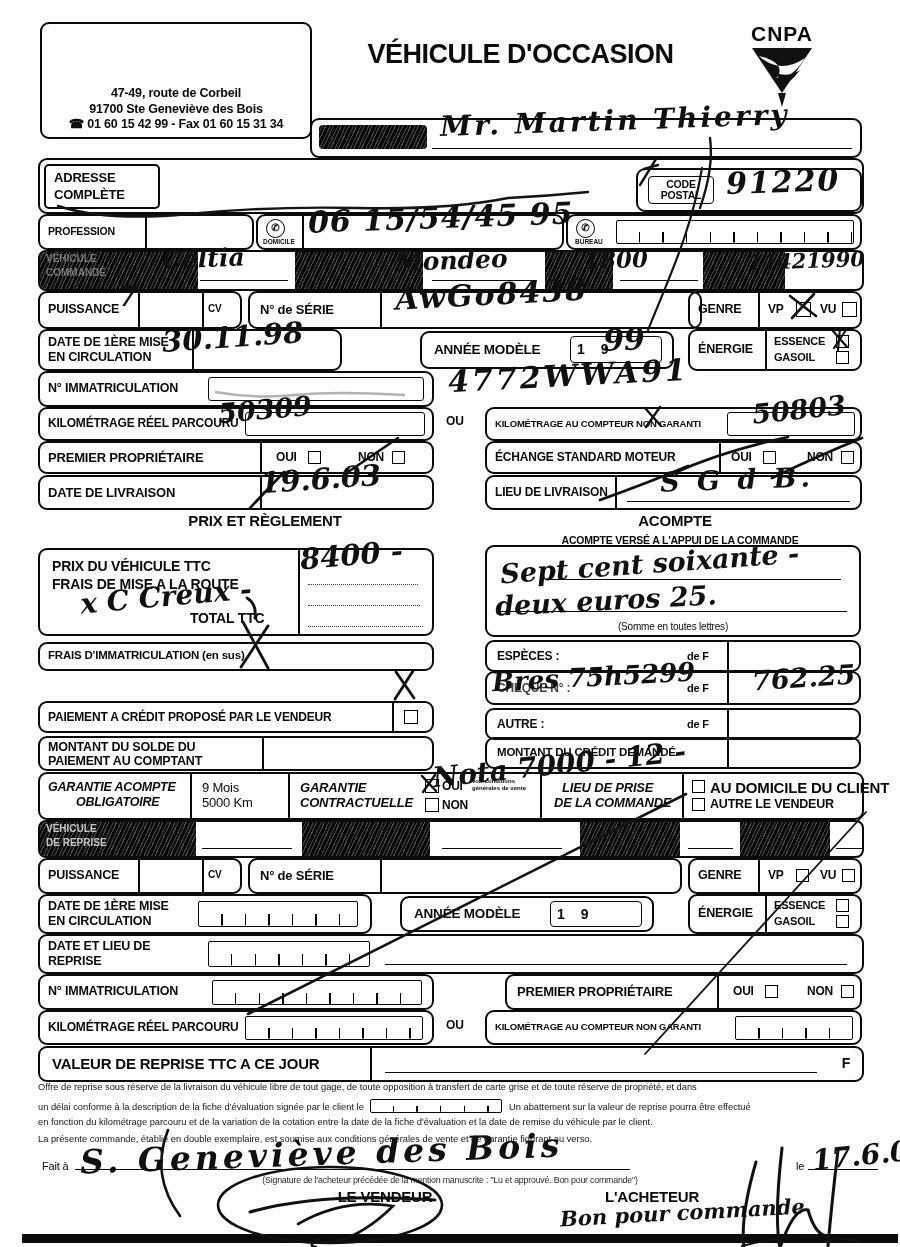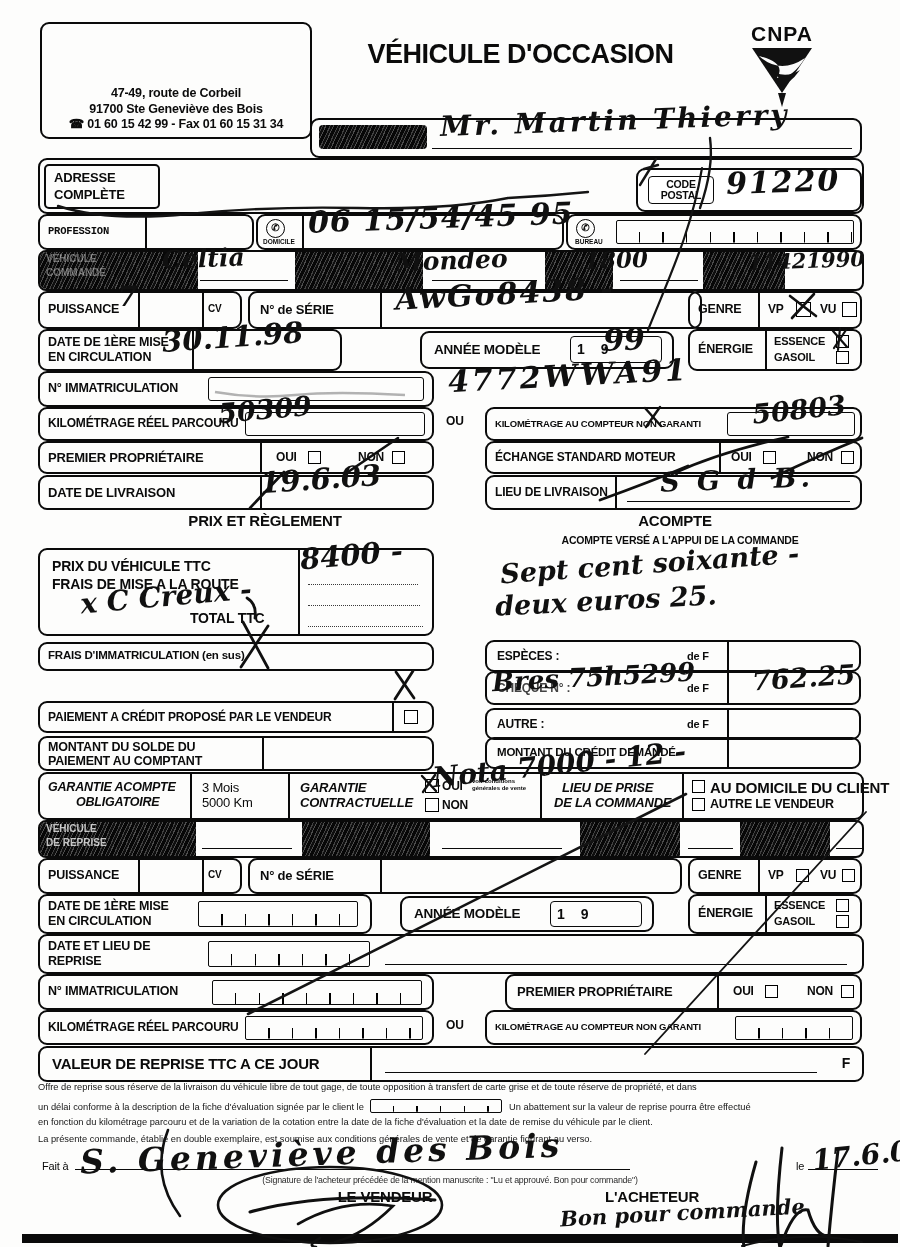--- a/index.html
+++ b/index.html
@@ -66,21 +66,21 @@
     </div>
   </div>
   <div class="box" style="left:636px;top:168px;width:222px;height:40px;background:#fff;z-index:5;">
     <div class="box" style="left:10px;top:6px;width:64px;height:26px;border-radius:4px;border-width:1.8px;">
       <div class="lbl ctr" style="left:0;right:0;top:1px;font-size:10.5px;">CODE</div>
       <div class="lbl ctr" style="left:0;right:0;top:12px;font-size:10.5px;">POSTAL</div>
     </div>
     <div class="hw" style="left:88px;top:-6px;font-size:30px;letter-spacing:2px;">91220</div>
   </div>
 
-  <div class="box" style="left:38px;top:214px;width:212px;height:32px;font-family:Liberation Mono, monospace;">
+  <div class="box" style="left:38px;top:214px;width:212px;height:32px;">
     <div class="lbl" style="left:8px;top:9px;font-size:10.5px;">PROFESSION</div>
     <div class="vline" style="left:105px;"></div>
   </div>
   <div class="box" style="left:256px;top:214px;width:304px;height:32px;">
     <div class="phicon" style="left:8px;top:3px;"><span>✆</span></div>
     <div class="tiny" style="left:5px;top:22px;">DOMICILE</div>
     <div class="vline" style="left:44px;"></div>
   </div>
   <div class="hw" style="left:308px;top:200px;font-size:30px;letter-spacing:1px;">06 15/54/45 95</div>
   <div class="box" style="left:566px;top:214px;width:292px;height:32px;">
@@ -205,20 +205,25 @@
     <div class="lbl" style="left:12px;top:8px;font-size:14px;">PRIX DU VÉHICULE TTC</div>
     <div class="lbl" style="left:12px;top:26px;font-size:14px;">FRAIS DE MISE A LA ROUTE</div>
     <div class="lbl" style="left:150px;top:60px;font-size:14px;">TOTAL TTC</div>
     <div class="dotline" style="left:268px;width:110px;top:34px;"></div>
     <div class="dotline" style="left:268px;width:112px;top:55px;"></div>
     <div class="dotline" style="left:268px;width:115px;top:76px;"></div>
   </div>
   <div class="hw" style="left:80px;top:580px;font-size:28px;transform:rotate(-5deg);">x C Creux -</div>
   <div class="hw" style="left:300px;top:538px;font-size:29px;transform:rotate(-5deg);">8400 -</div>
 
+  <div class="box" style="left:485px;top:545px;width:372px;height:88px;">
+    <div class="line" style="left:60px;right:18px;top:32px;"></div>
+    <div class="line" style="left:12px;right:12px;top:64px;"></div>
+    <div class="lbl ctr" style="left:0;right:0;bottom:3px;font-size:10px;font-weight:normal;">(Somme en toutes lettres)</div>
+  </div>
   <div class="hw" style="left:500px;top:548px;font-size:27px;transform:rotate(-4deg);">Sept cent soixante -</div>
   <div class="hw" style="left:495px;top:585px;font-size:27px;transform:rotate(-3deg);">deux euros 25.</div>
 
   <div class="box" style="left:38px;top:642px;width:392px;height:25px;">
     <div class="lbl" style="left:8px;top:5px;font-size:11.5px;">FRAIS D'IMMATRICULATION (en sus)</div>
   </div>
   <div class="box" style="left:38px;top:701px;width:392px;height:28px;">
     <div class="lbl" style="left:8px;top:7px;font-size:12px;">PAIEMENT A CRÉDIT PROPOSÉ PAR LE VENDEUR</div>
     <div class="vline" style="left:352px;"></div>
     <div class="cb" style="left:364px;top:7px;width:12px;height:12px;"></div>
@@ -249,21 +254,21 @@
   <div class="box" style="left:485px;top:737px;width:372px;height:28px;">
     <div class="lbl" style="left:10px;top:7px;font-size:11.5px;">MONTANT DU CRÉDIT DEMANDÉ</div>
     <div class="vline" style="left:240px;"></div>
   </div>
   <div class="hw" style="left:432px;top:748px;font-size:28px;transform:rotate(-6deg);">Nota 7000 - 12 -</div>
 
   <div class="box" style="left:38px;top:772px;width:822px;height:44px;">
     <div class="lbl ital" style="left:8px;top:6px;font-size:12.5px;">GARANTIE ACOMPTE</div>
     <div class="lbl ital" style="left:8px;top:21px;font-size:12.5px;margin-left:28px;">OBLIGATOIRE</div>
     <div class="vline" style="left:150px;"></div>
-    <div class="lbl" style="left:162px;top:6px;font-size:13px;font-weight:normal;">3 Mois</div>
+    <div class="lbl" style="left:162px;top:6px;font-size:13px;font-weight:normal;">9 Mois</div>
     <div class="lbl" style="left:162px;top:21px;font-size:13px;font-weight:normal;">5000 Km</div>
     <div class="vline" style="left:248px;"></div>
     <div class="lbl ital" style="left:260px;top:6px;font-size:13px;">GARANTIE</div>
     <div class="lbl ital" style="left:260px;top:21px;font-size:13px;">CONTRACTUELLE</div>
     <div class="cb" style="left:385px;top:5px;width:12px;height:12px;"></div>
     <div class="lbl" style="left:402px;top:5px;font-size:12px;">OUI</div>
     <div class="cb" style="left:385px;top:24px;width:12px;height:12px;"></div>
     <div class="lbl" style="left:402px;top:24px;font-size:12px;">NON</div>
     <div class="tiny" style="left:432px;top:4px;font-size:6px;">voir conditions</div>
     <div class="tiny" style="left:432px;top:11px;font-size:6px;">générales de vente</div>

